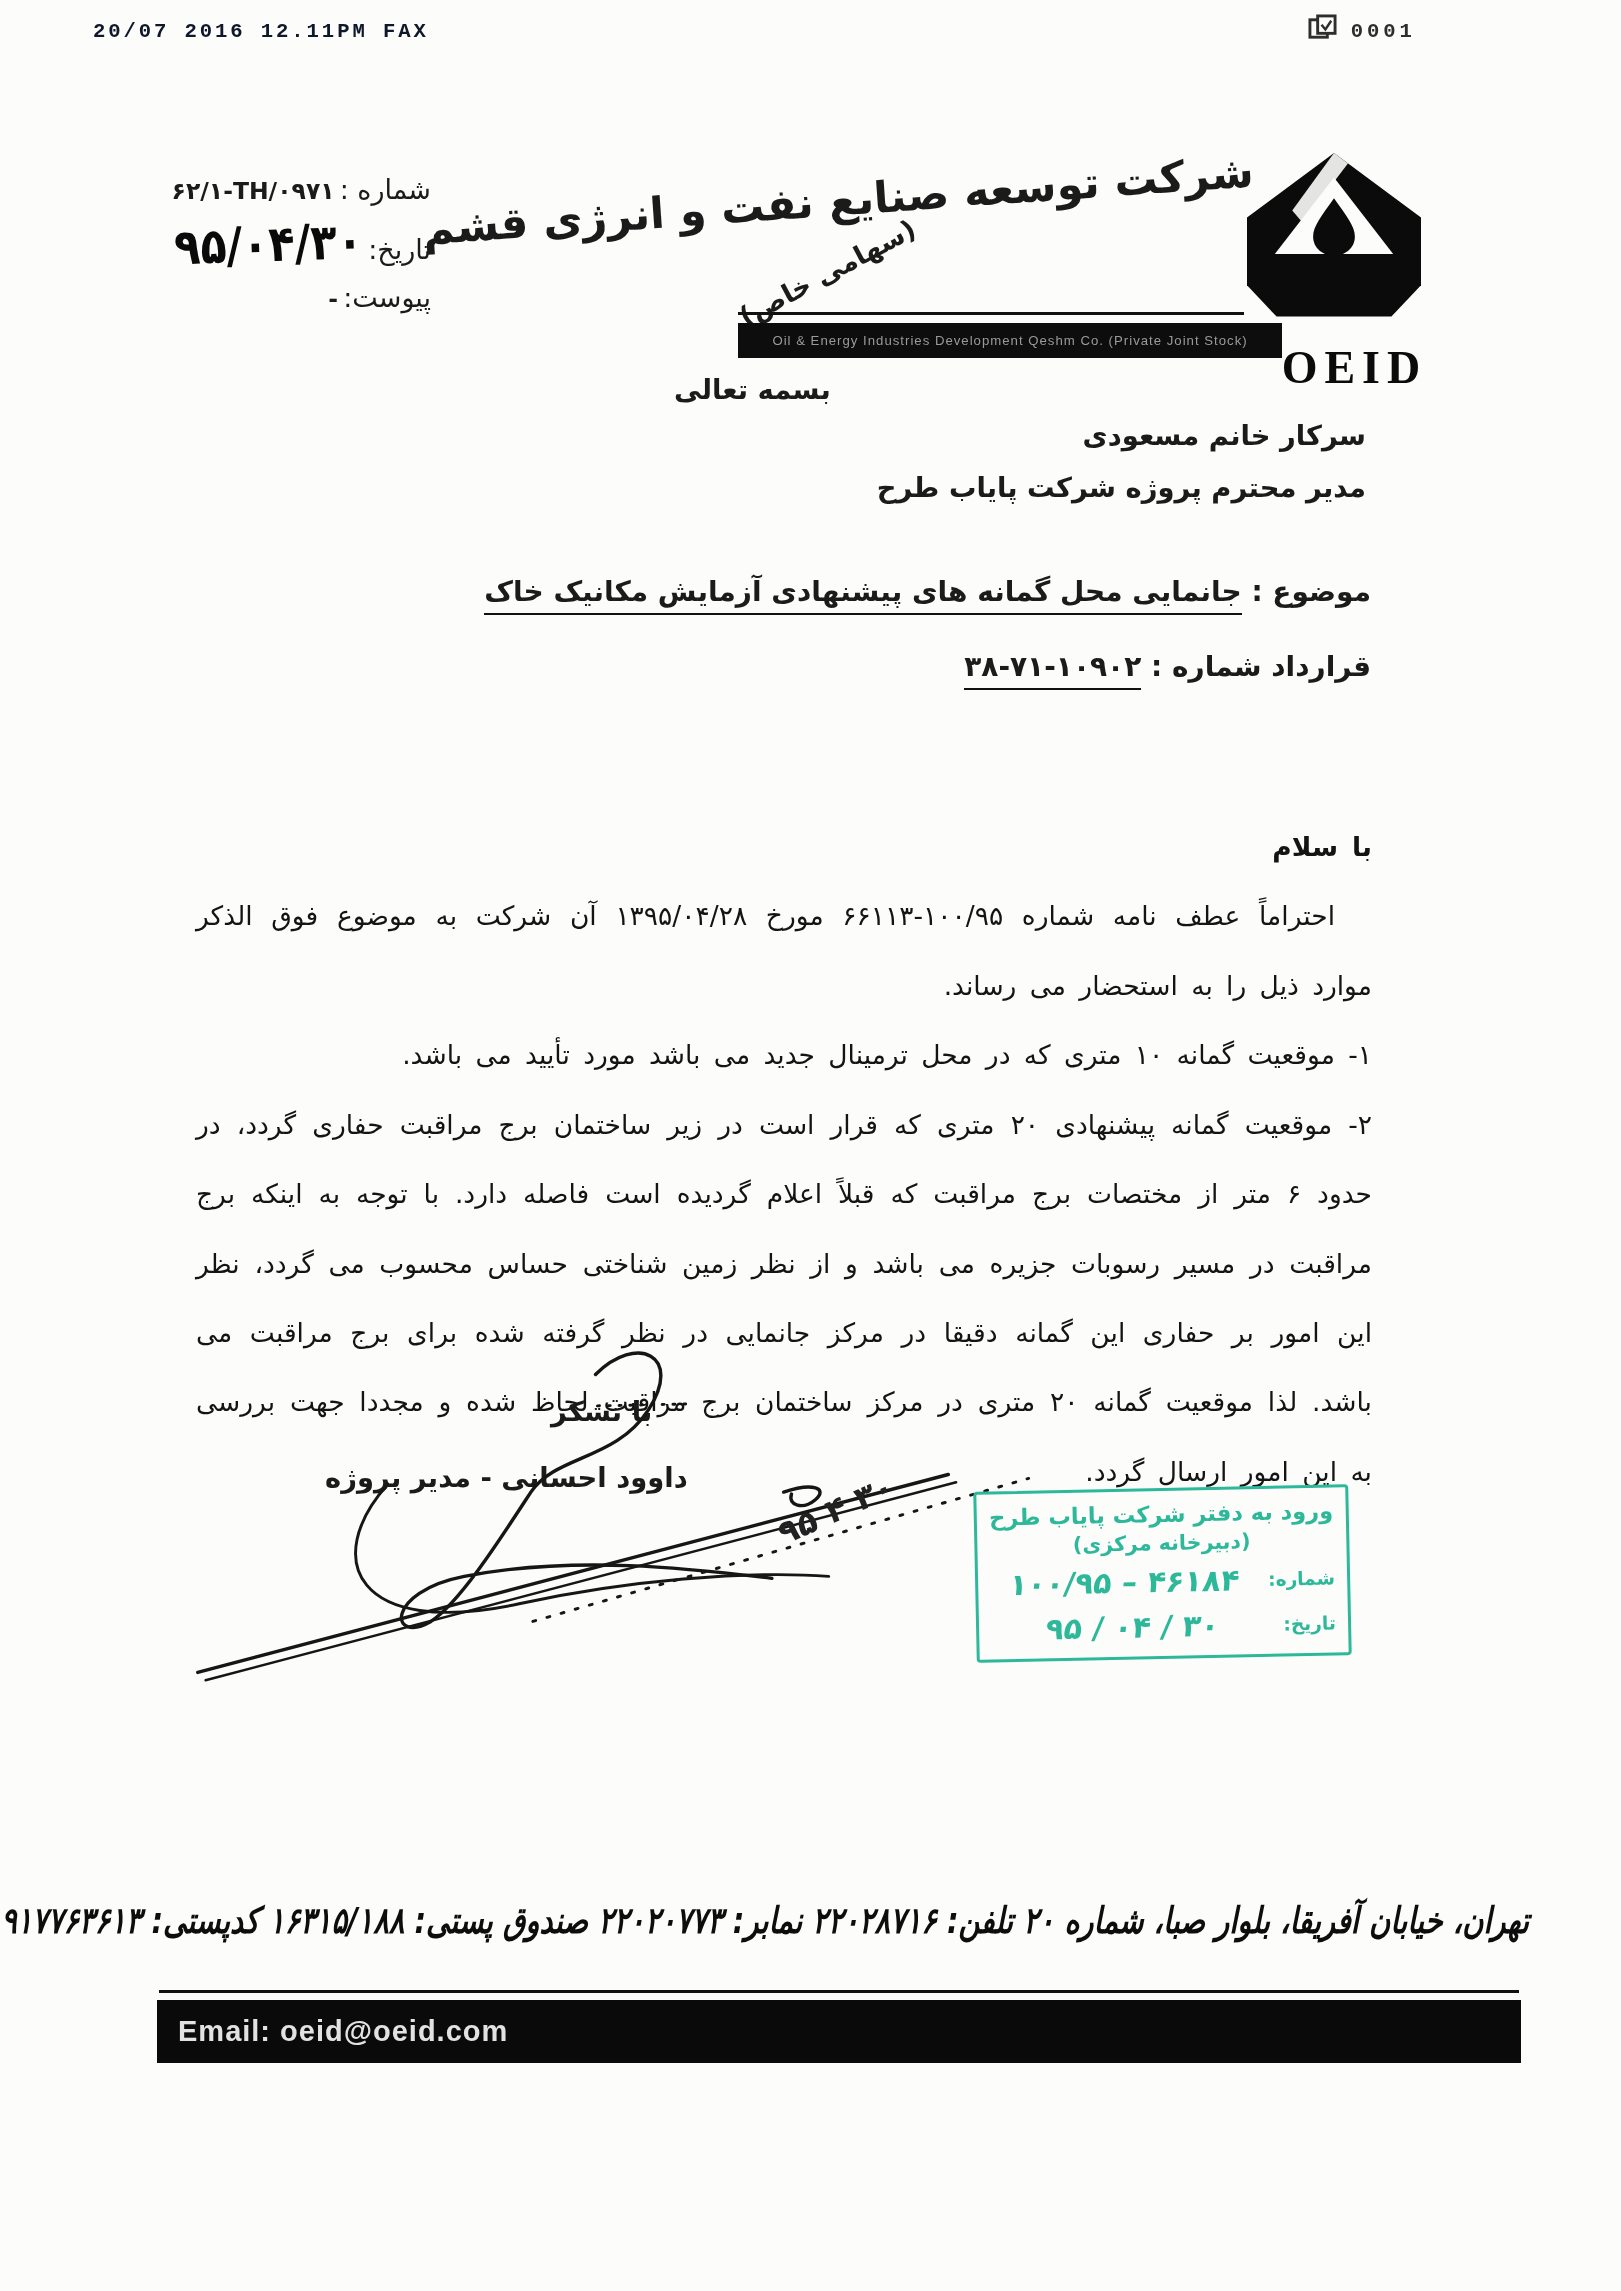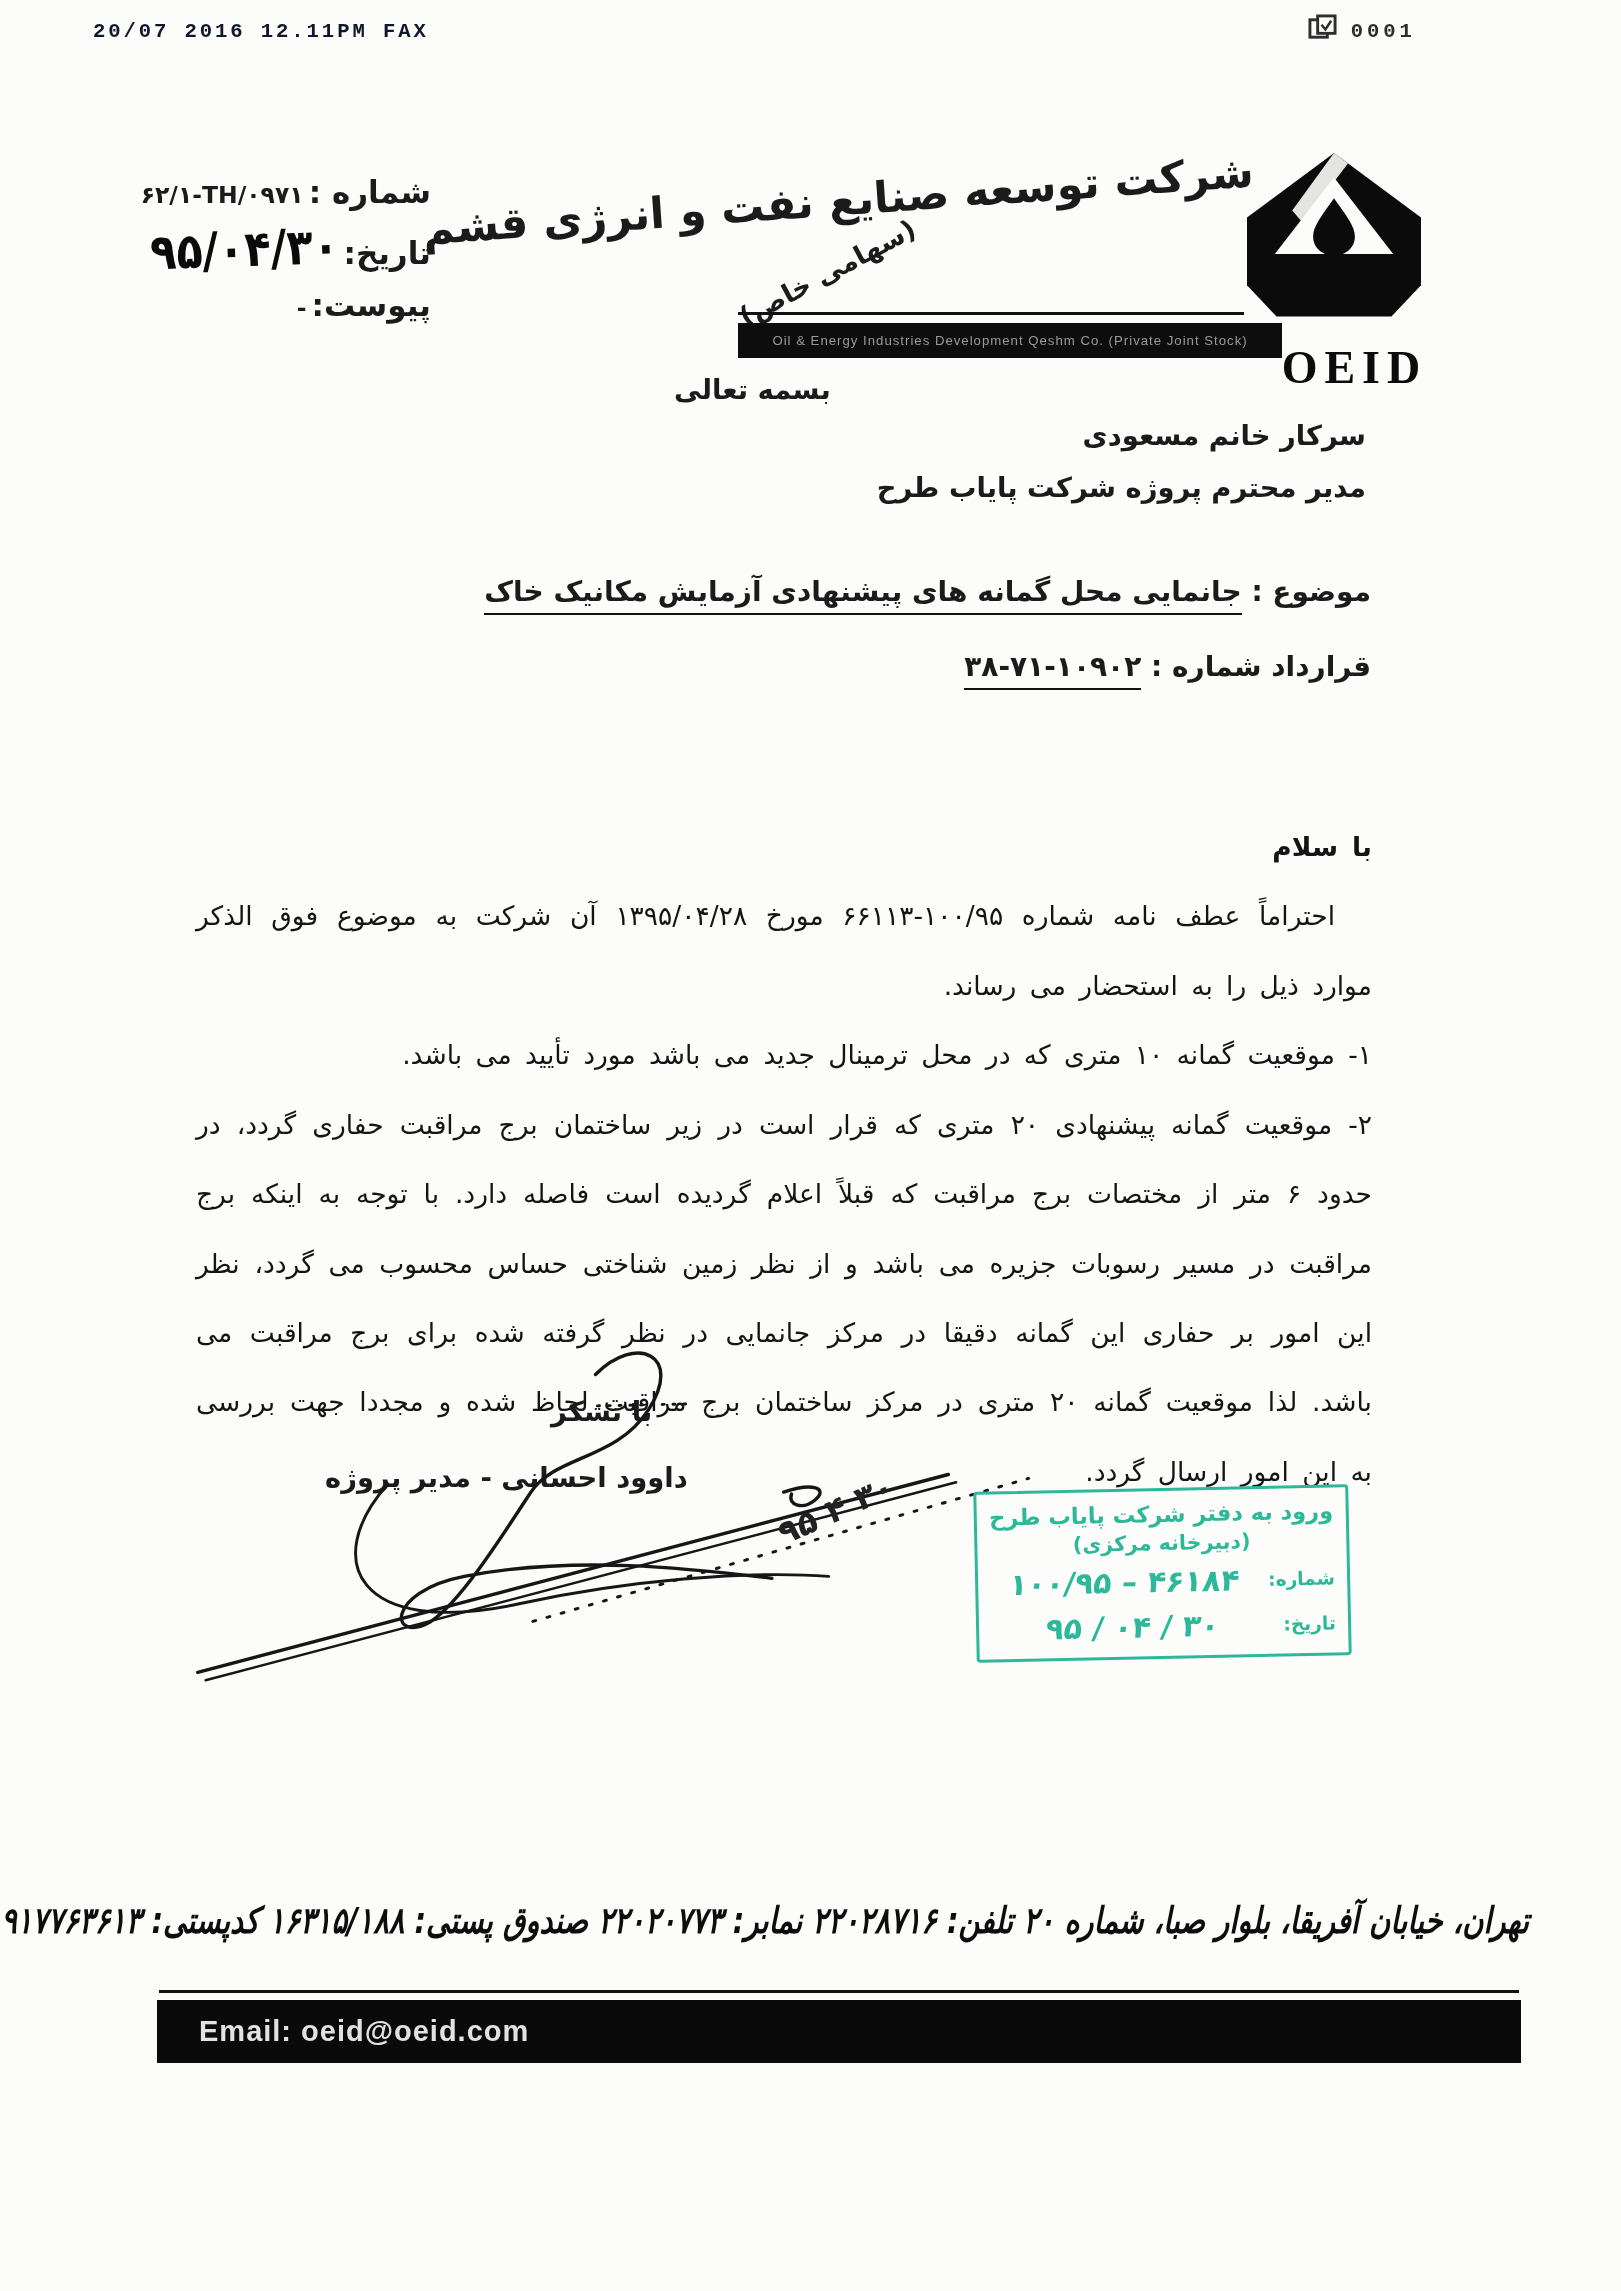--- a/index.html
+++ b/index.html
@@ -52,21 +52,21 @@
   }
   .logo{position:absolute;left:1247px;top:153px;}
   .logo-word{
     position:absolute;left:1241px;top:341px;width:186px;text-align:right;
     font-family:"Liberation Serif","DejaVu Serif",serif;
     font-size:46px;font-weight:bold;letter-spacing:6.9px;color:#0b0b0b;
   }
   
   .meta{position:absolute;left:176px;top:174px;width:255px;direction:rtl;}
   .meta .row{margin-bottom:13.7px;white-space:nowrap;}
-  .meta .lbl{font-size:31px;font-weight:bold;}
+  .meta .lbl{font-size:27px;font-weight:normal;}
   .meta .val{font-size:23.5px;font-weight:bold;}
   .meta .big-date{
     display:inline-block;font-size:43px;font-weight:bold;
     transform:rotate(-2deg) scaleY(1.15);letter-spacing:2px;color:#0a0a0a;
   }
   .num{direction:ltr;unicode-bidi:isolate;}
   
   .besmeleh{position:absolute;left:674px;top:374px;font-size:27.4px;font-weight:bold;direction:rtl;}
   .recipient{position:absolute;right:255px;top:420px;direction:rtl;text-align:right;}
   .recipient div{font-size:27.4px;font-weight:bold;margin-bottom:20.6px;white-space:nowrap;}
@@ -117,21 +117,21 @@
     transform:scaleY(1.25);
     white-space:nowrap;color:#0d0d0d;
   }
   .foot-rule{position:absolute;left:159px;top:1990px;width:1360px;height:2.9px;background:#111;}
   .email-bar{
     position:absolute;left:157px;top:2000px;width:1364px;height:63px;
     background:#0a0a0a;display:flex;align-items:center;
   }
   .email-bar span{
     color:#e2e2e2;font-size:29px;font-weight:bold;letter-spacing:1px;
-    font-family:"Liberation Sans",sans-serif;padding-left:42px;
+    font-family:"Liberation Sans",sans-serif;padding-left:21px;
   }
 </style>
 </head>
 <body>
 
 <div class="page">
 
   <div class="fax-line">20/07 2016 12.11PM FAX</div>
   <div class="fax-count">
     <span>

